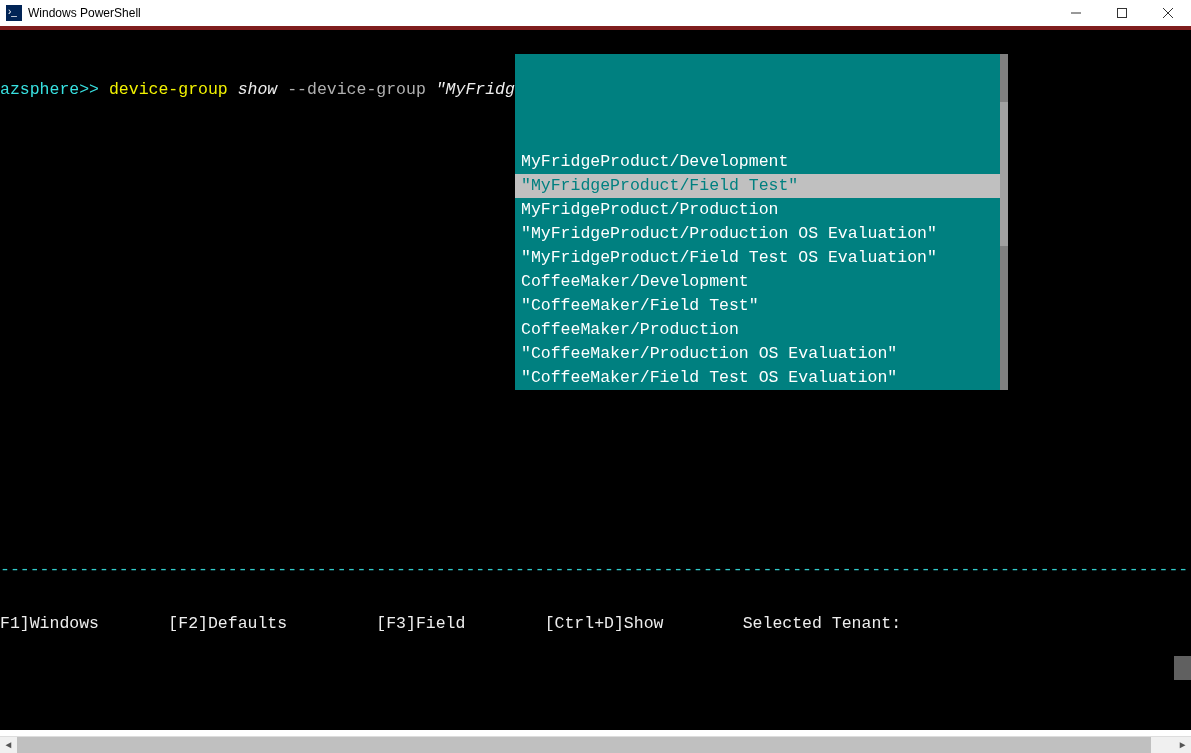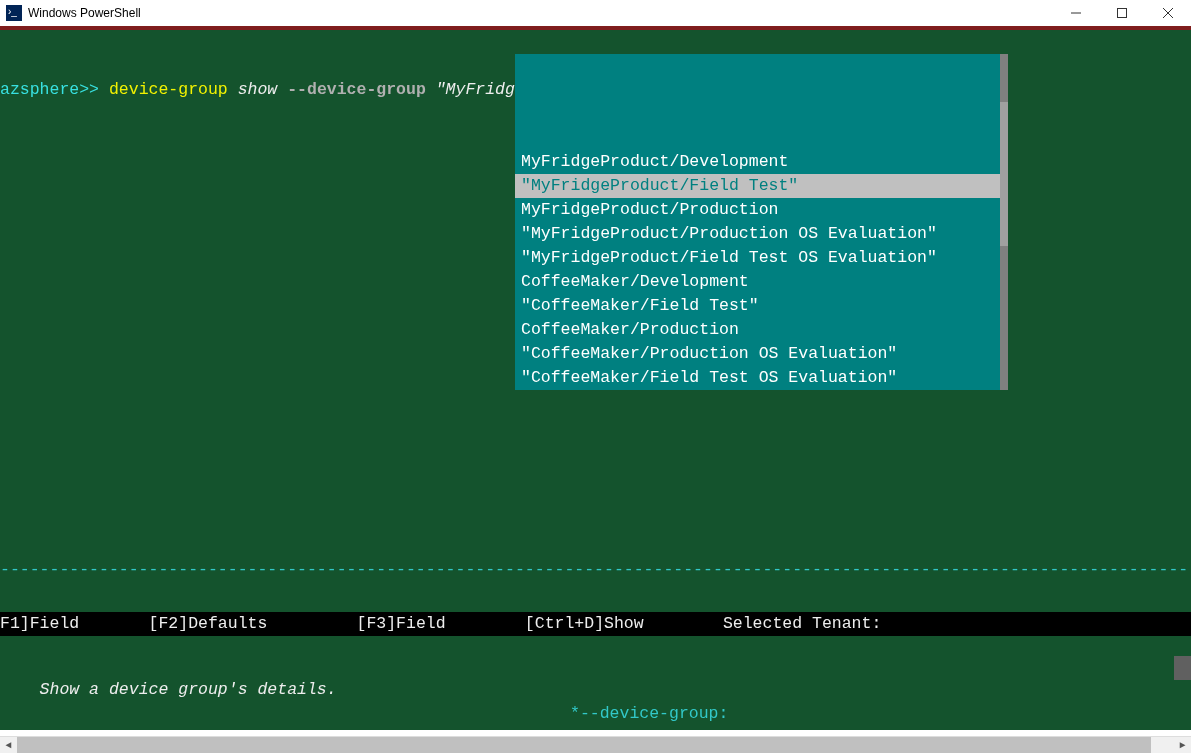--- a/index.html
+++ b/index.html
@@ -53,31 +53,31 @@
     justify-content: center;
     font-family: 'Segoe UI', sans-serif;
     font-size: 12px;
     color: #555;
     cursor: pointer;
   }
 
   .terminal {
     width: 100%;
     height: 700px;
-    background: #14532d;
+    background: #000000;
     color: #ccc;
     overflow: hidden;
     position: relative;
     line-height: 24px;
     white-space: pre;
     font-size: 16.5px;
   }
   .prompt-line { display: flex; flex-wrap: nowrap; }
   .yellow { color: #f2f200; }
-  .grey { color: #b0b0b0; font-weight: bold; }
+  .grey { color: #b0b0b0; }
   .white { color: #eeeeee; font-style: italic; }
   .cyan { color: #38e0e0; }
   .dim-cyan { color: #32c8c8; }
 
   .completion-menu {
     position: absolute;
     left: 487px;
     top: 24px;
     width: 485px;
     background: #008080;
@@ -199,38 +199,34 @@
   <div class="completion-menu" id="completion-menu">
     <div class="completion-scrollbar"></div>
     <div class="completion-thumb"></div>
   <div class="item">MyFridgeProduct/Development</div><div class="item selected">"MyFridgeProduct/Field Test"</div><div class="item">MyFridgeProduct/Production</div><div class="item">"MyFridgeProduct/Production OS Evaluation"</div><div class="item">"MyFridgeProduct/Field Test OS Evaluation"</div><div class="item">CoffeeMaker/Development</div><div class="item">"CoffeeMaker/Field Test"</div><div class="item">CoffeeMaker/Production</div><div class="item">"CoffeeMaker/Production OS Evaluation"</div><div class="item">"CoffeeMaker/Field Test OS Evaluation"</div></div>
 
   
   <div style="height:240px;"></div>
 
   <div class="dashed">------------------------------------------------------------------------------------------------------------------------</div>
 
-  <div style="position:relative;">
-    <span class="white">Show a device group's details.</span>
-    <span class="dim-cyan help-right">*--device-group:</span>
-  </div>
-  
-  
-
-  
-
-  
-  
-  
-  
-  
-
-  
-
-  <div class="status-bar"><span>F1]Field</span>       <span>[F2]Defaults</span>         <span>[F3]Field</span>        <span>[Ctrl+D]Show</span>        <span>Selected Tenant:</span></div>
+  
+  
+
+  
+
+  
+  
+  
+  
+  
+
+  
+
+  <div class="status-bar"><span>F1]Windows</span>       <span>[F2]Defaults</span>         <span>[F3]Field</span>        <span>[Ctrl+D]Show</span>        <span>Selected Tenant:</span></div>
 
   <div class="v-scroll-hint"></div>
 </div>
 
 <div class="scroll-h">
   <div class="arrow">◄</div>
   <div class="track">
     <div class="thumb"></div>
   </div>
   <div class="arrow">►</div>

